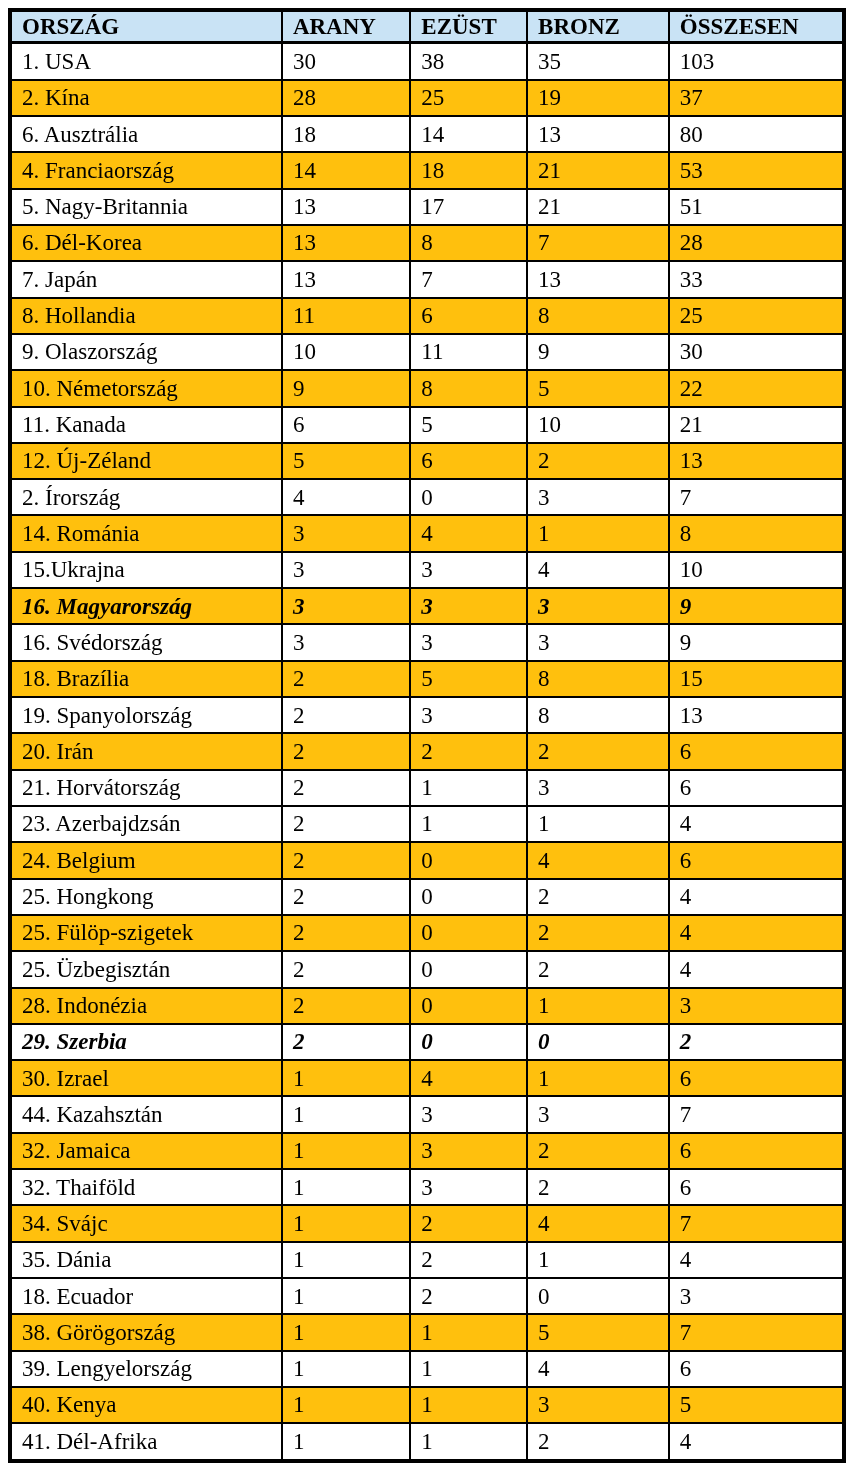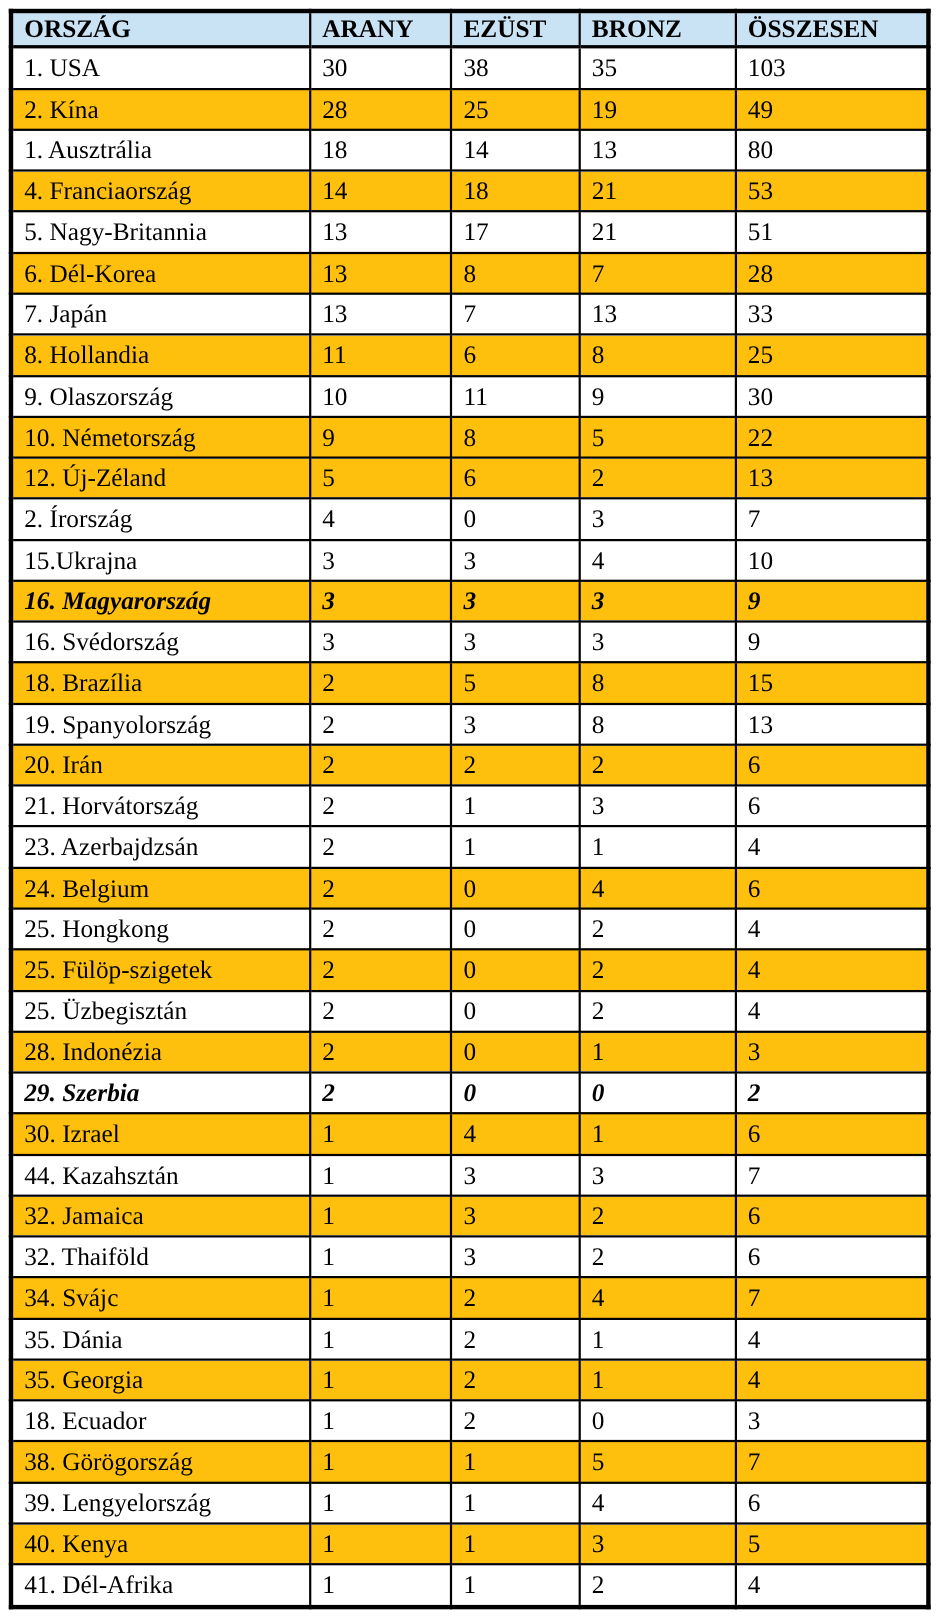--- a/index.html
+++ b/index.html
@@ -78,24 +78,24 @@
     <td>30</td>
     <td>38</td>
     <td>35</td>
     <td>103</td>
   </tr>
         <tr class="hl">
     <td>2. Kína</td>
     <td>28</td>
     <td>25</td>
     <td>19</td>
-    <td>49</td>
-  </tr>
-        <tr class="plain">
-    <td>1. Ausztrália</td>
+    <td>37</td>
+  </tr>
+        <tr class="plain">
+    <td>6. Ausztrália</td>
     <td>18</td>
     <td>14</td>
     <td>13</td>
     <td>80</td>
   </tr>
         <tr class="hl">
     <td>4. Franciaország</td>
     <td>14</td>
     <td>18</td>
     <td>21</td>
@@ -136,33 +136,47 @@
     <td>9</td>
     <td>30</td>
   </tr>
         <tr class="hl">
     <td>10. Németország</td>
     <td>9</td>
     <td>8</td>
     <td>5</td>
     <td>22</td>
   </tr>
+        <tr class="plain">
+    <td>11. Kanada</td>
+    <td>6</td>
+    <td>5</td>
+    <td>10</td>
+    <td>21</td>
+  </tr>
         <tr class="hl">
     <td>12. Új-Zéland</td>
     <td>5</td>
     <td>6</td>
     <td>2</td>
     <td>13</td>
   </tr>
         <tr class="plain">
     <td>2. Írország</td>
     <td>4</td>
     <td>0</td>
     <td>3</td>
     <td>7</td>
+  </tr>
+        <tr class="hl">
+    <td>14. Románia</td>
+    <td>3</td>
+    <td>4</td>
+    <td>1</td>
+    <td>8</td>
   </tr>
         <tr class="plain">
     <td>15.Ukrajna</td>
     <td>3</td>
     <td>3</td>
     <td>4</td>
     <td>10</td>
   </tr>
         <tr class="hl bold">
     <td>16. Magyarország</td>
@@ -285,27 +299,20 @@
   </tr>
         <tr class="hl">
     <td>34. Svájc</td>
     <td>1</td>
     <td>2</td>
     <td>4</td>
     <td>7</td>
   </tr>
         <tr class="plain">
     <td>35. Dánia</td>
-    <td>1</td>
-    <td>2</td>
-    <td>1</td>
-    <td>4</td>
-  </tr>
-        <tr class="hl">
-    <td>35. Georgia</td>
     <td>1</td>
     <td>2</td>
     <td>1</td>
     <td>4</td>
   </tr>
         <tr class="plain">
     <td>18. Ecuador</td>
     <td>1</td>
     <td>2</td>
     <td>0</td>

